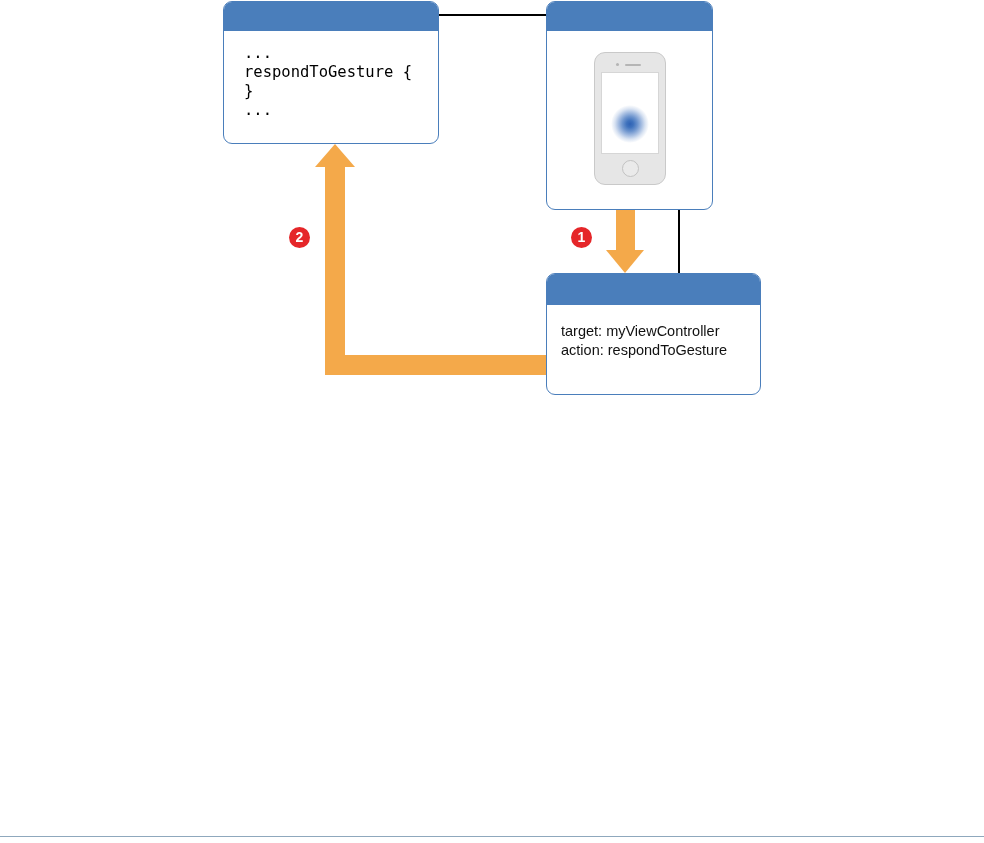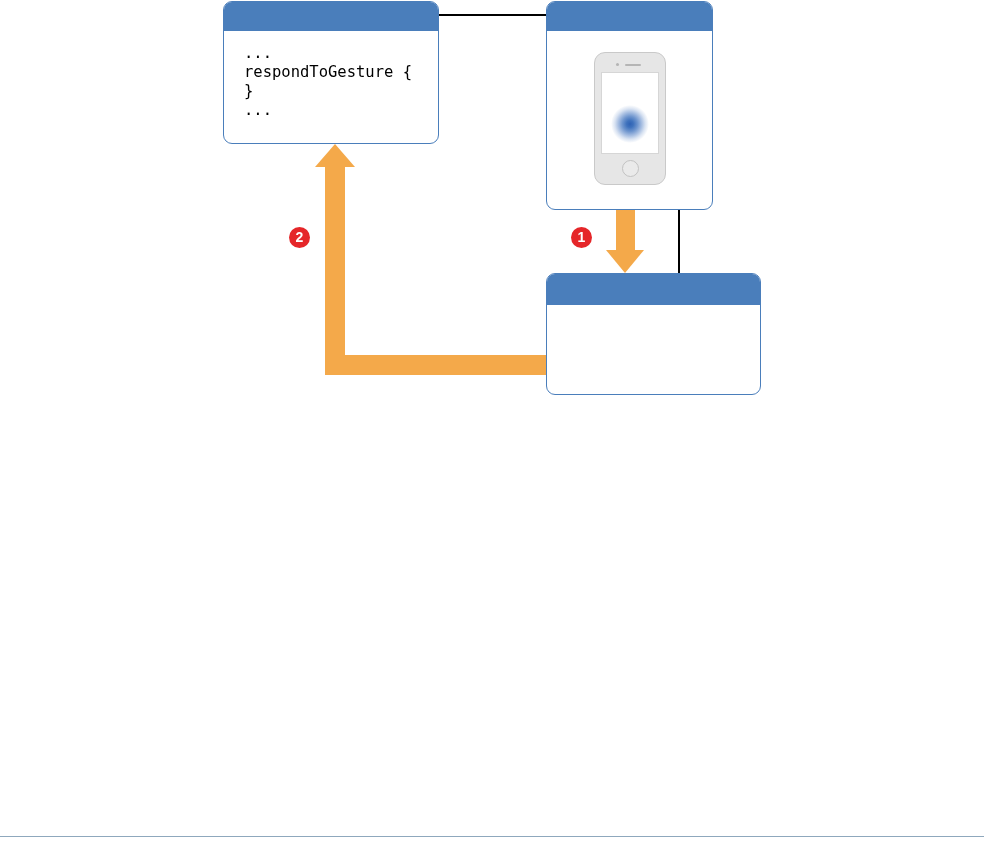--- a/index.html
+++ b/index.html
@@ -288,20 +288,24 @@
         <div class="phone-screen">
           <div class="touch-glow"></div>
         </div>
         <div class="phone-home"></div>
       </div>
     </div>
   </div>
 
   <div class="box" id="box-target">
     <div class="box-header"></div>
+    <div class="box-body">
+      <div class="target-text">target: myViewController
+action: respondToGesture</div>
+    </div>
   </div>
 
   <div class="badge" id="badge-1">1</div>
   <div class="badge" id="badge-2">2</div>
 
   <div id="footer-rule"></div>
 
 </div>
 
 </body></html>

